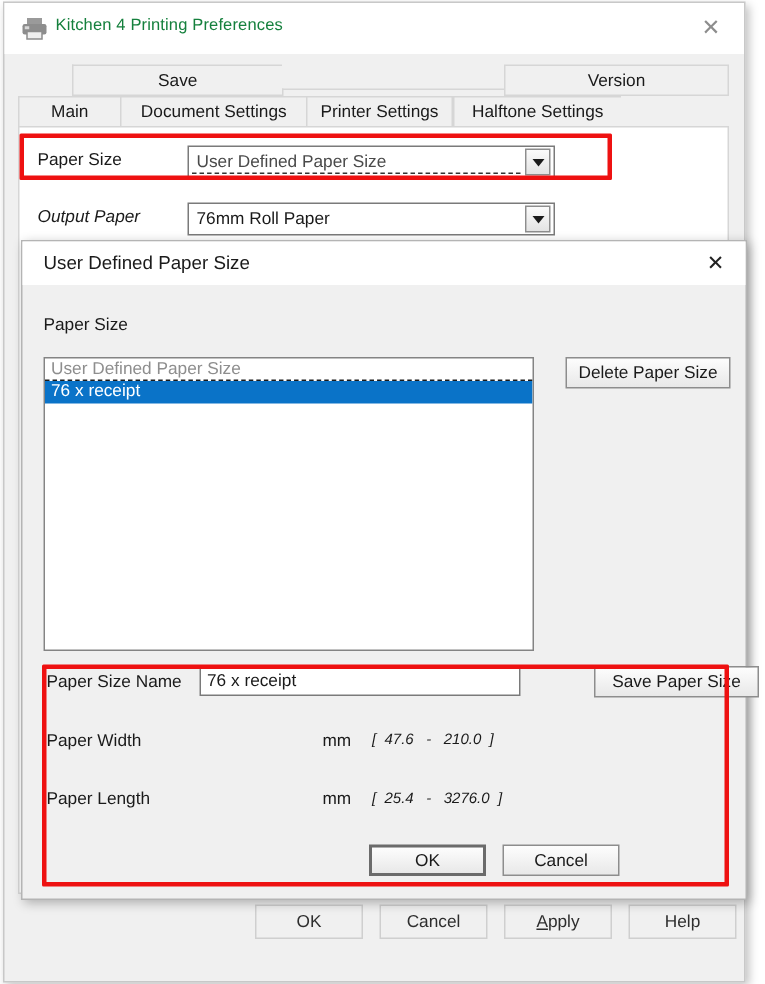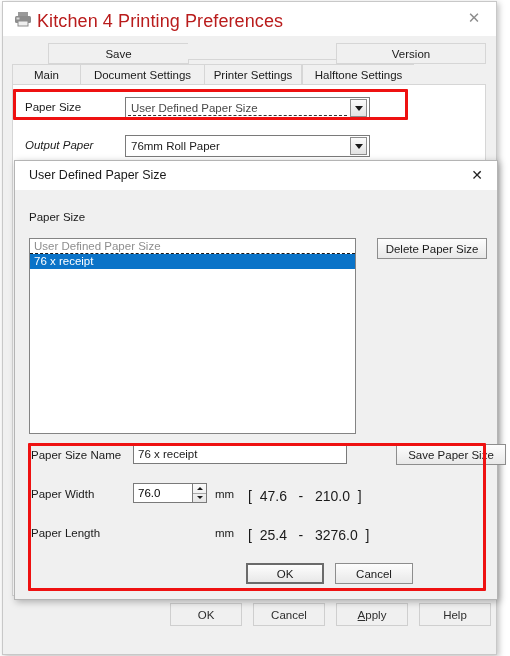--- a/index.html
+++ b/index.html
@@ -38,22 +38,22 @@
     box-sizing: border-box;
   }
   #outer-title-icon {
     position: absolute;
     left: 11px; top: 9px;
     width: 18px; height: 16px;
   }
   #outer-title-text {
     position: absolute;
     left: 34px; top: 9px;
-    font-size: 18px;
-    color: #b91c1c;
+    font-size: 11px;
+    color: #15803d;
     letter-spacing: 0.1px;
     white-space: nowrap;
   }
   #outer-close {
     position: absolute;
     right: 0px; top: 0px;
     width: 44px; height: 32px;
     display: flex;
     align-items: center;
     justify-content: center;
@@ -345,23 +345,24 @@
     border-right: 3px solid transparent;
     border-top: 3px solid #1a1a1a;
   }
   .unit {
     position: absolute;
     font-size: 11.5px;
     color: #1a1a1a;
   }
   .range {
     position: absolute;
-    font-size: 14px;
+    font-size: 10px;
     color: #1a1a1a;
     white-space: pre;
+    font-style: italic;
   }
 </style>
 </head>
 <body>
 
 <div id="outer-window">
 
   <div id="outer-titlebar">
     <span id="outer-title-icon">
       <svg width="18" height="16" viewBox="0 0 18 16">
@@ -441,31 +442,20 @@
     <div class="list-item selected">76 x receipt</div>
   </div>
 
   <div class="btn" style="left:362px;top:77px;width:110px;height:21px;">Delete Paper Size</div>
 
   <span class="f-label" style="left:16px;top:288px;">Paper Size Name</span>
   <div class="textinput" style="left:118px;top:283px;width:214px;">76 x receipt</div>
   <div class="btn" style="left:381px;top:283px;width:110px;height:21px;">Save Paper Size</div>
 
   <span class="f-label" style="left:16px;top:327px;">Paper Width</span>
-  <div class="spin-wrap" style="left:118px;top:322px;width:74px;">
-    <span class="spin-field">76.0</span>
-    <span class="spin-btns">
-      <span class="spin-half">
-          <span class="arrow-up-s"></span>
-        </span>
-      <span class="spin-half">
-          <span class="arrow-down-s"></span>
-        </span>
-    </span>
-  </div>
   <span class="unit" style="left:200px;top:327px;">mm</span>
   <span class="range" style="left:233px;top:327px;">[  47.6   -   210.0  ]</span>
 
   <span class="f-label" style="left:16px;top:366px;">Paper Length</span>
   <span class="unit" style="left:200px;top:366px;">mm</span>
   <span class="range" style="left:233px;top:366px;">[  25.4   -   3276.0  ]</span>
 
   <div class="btn default" style="left:231px;top:402px;width:78px;height:21px;">OK</div>
   <div class="btn" style="left:320px;top:402px;width:78px;height:21px;">Cancel</div>
 

